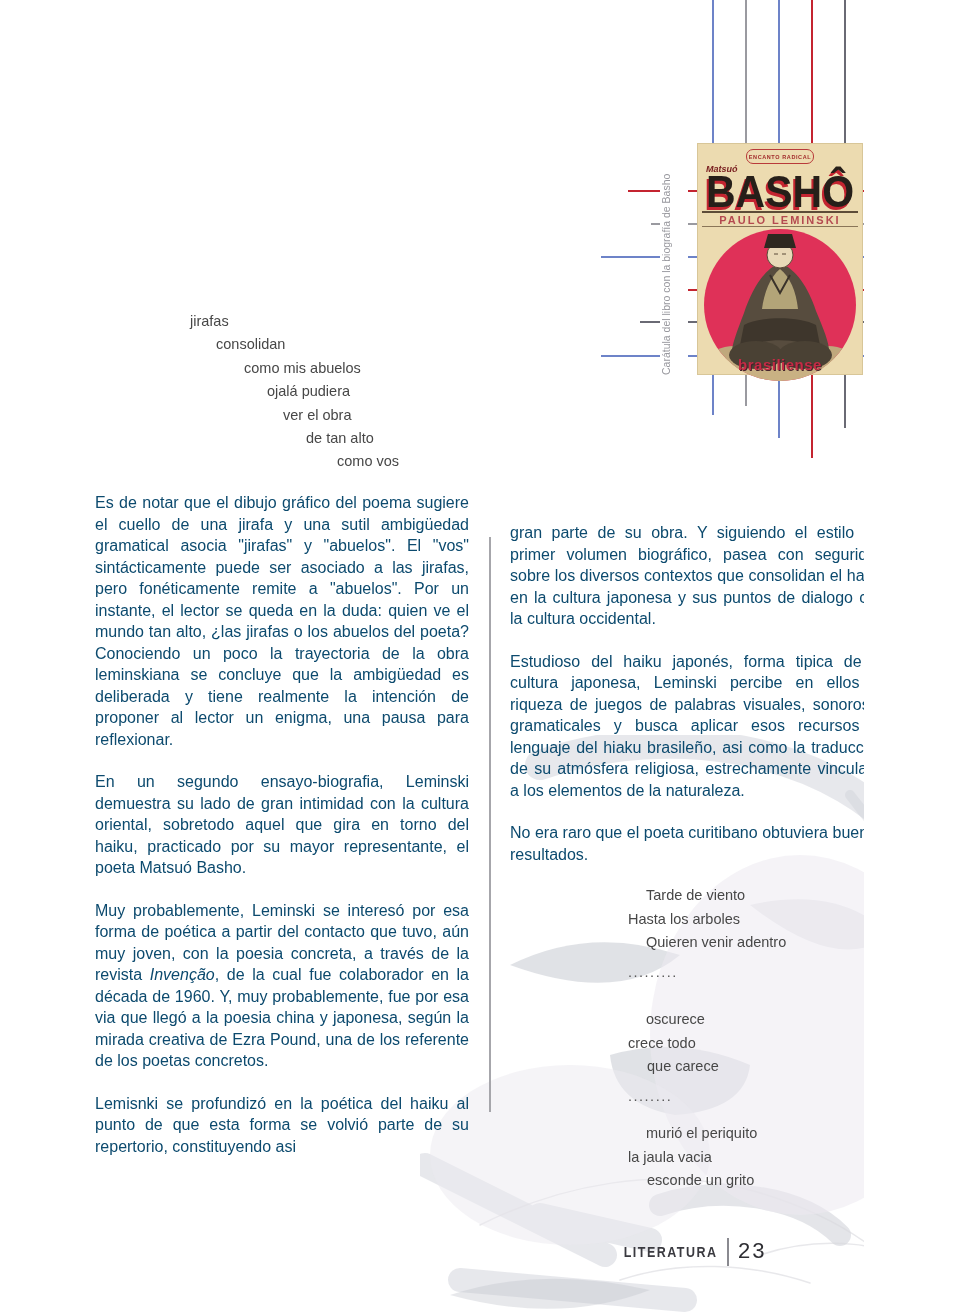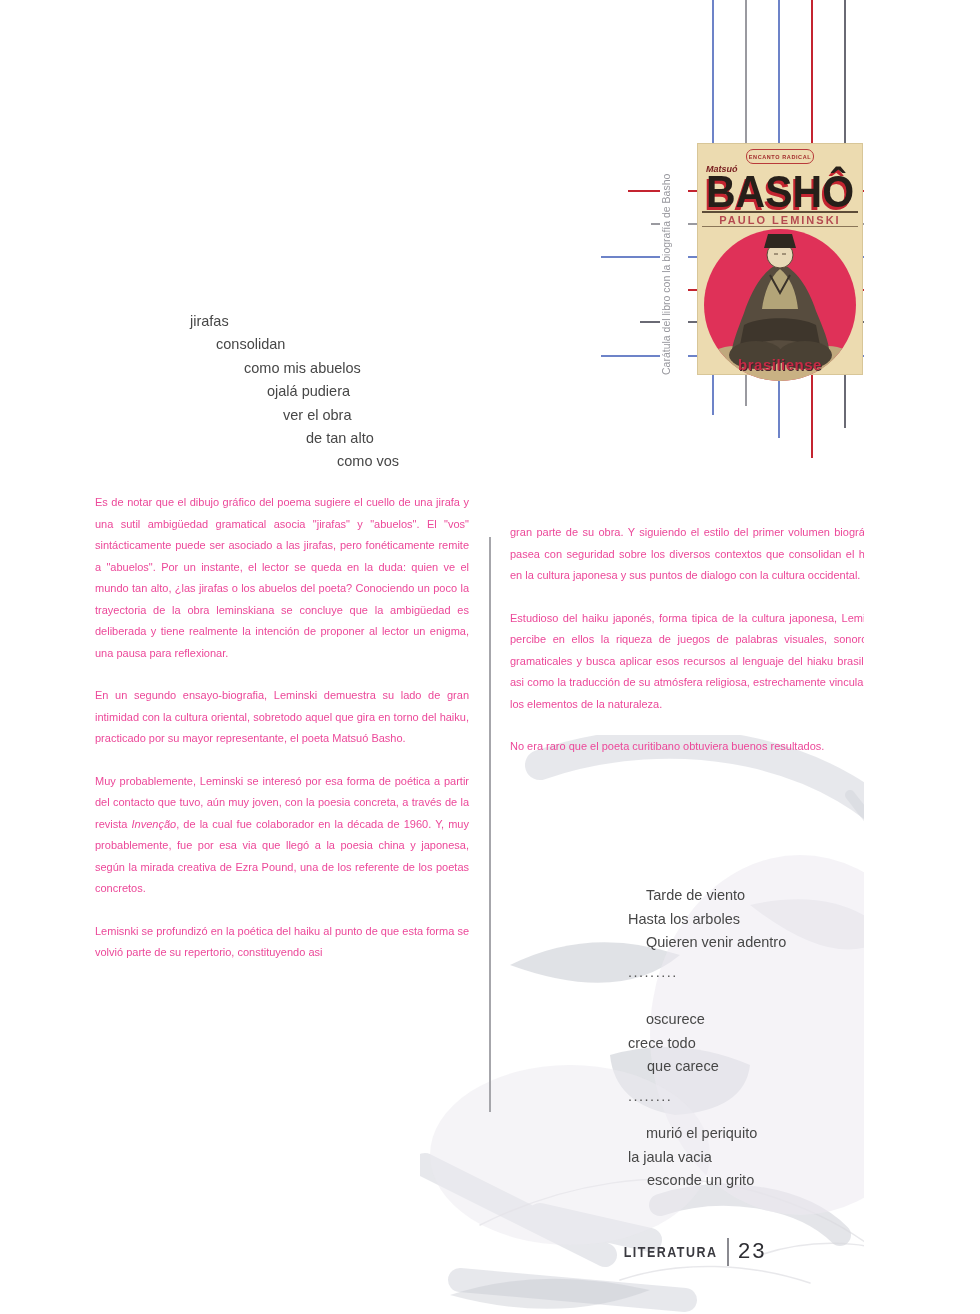--- a/index.html
+++ b/index.html
@@ -38,21 +38,21 @@
          writing-mode:vertical-rl;transform:rotate(180deg);
          font-size:10.5px;color:#98989e;white-space:nowrap;z-index:3;}
   
   #poem-giraffe{position:absolute;left:190px;top:310px;font-size:14.5px;line-height:23.4px;
          color:#474747;z-index:3;}
   #poem-giraffe .g0{padding-left:0;}   #poem-giraffe .g1{padding-left:26px;}
   #poem-giraffe .g2{padding-left:54px;}#poem-giraffe .g3{padding-left:77px;}
   #poem-giraffe .g4{padding-left:93px;}#poem-giraffe .g5{padding-left:116px;}
   #poem-giraffe .g6{padding-left:147px;}
   
-  .col{position:absolute;z-index:3;font-size:11px;line-height:21.5px;color:#ec4899;}
+  .col{position:absolute;z-index:3;font-size:16px;line-height:21.5px;color:#0c4a6e;}
   .col p{margin:0 0 21px;text-align:justify;}
   .col p em{font-style:italic;}
   #col-left{left:95px;top:492px;width:374px;}
   #col-right{left:510px;top:522px;width:375px;}
   #col-divider{position:absolute;left:489px;top:537px;width:1.5px;height:575px;
          background:#a6a6ab;z-index:2;}
   
   #poem-right{position:absolute;left:628px;top:884px;font-size:14.5px;line-height:23.5px;
          color:#474747;z-index:3;}
   #poem-right .ind{padding-left:18px;}

